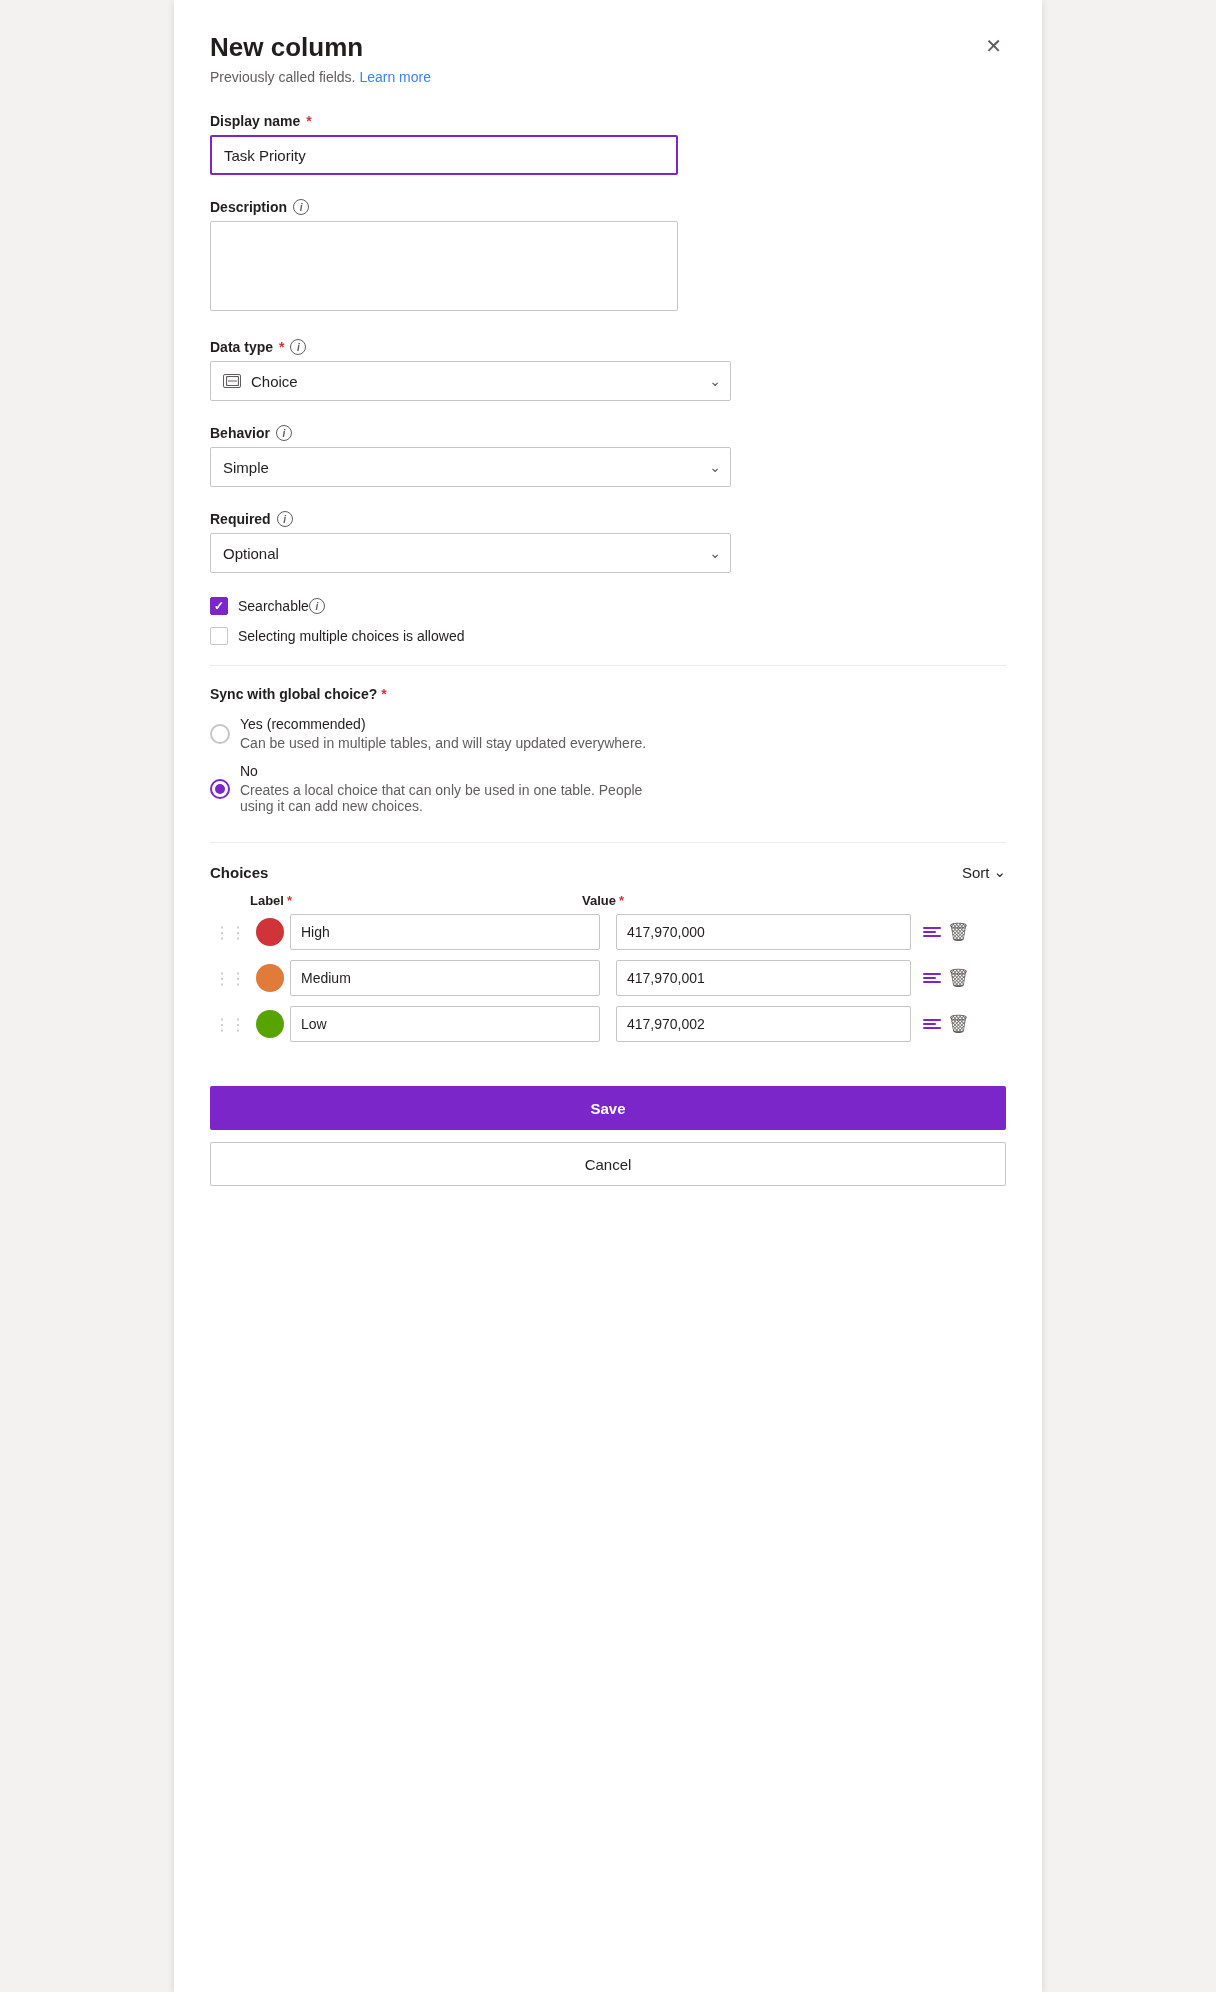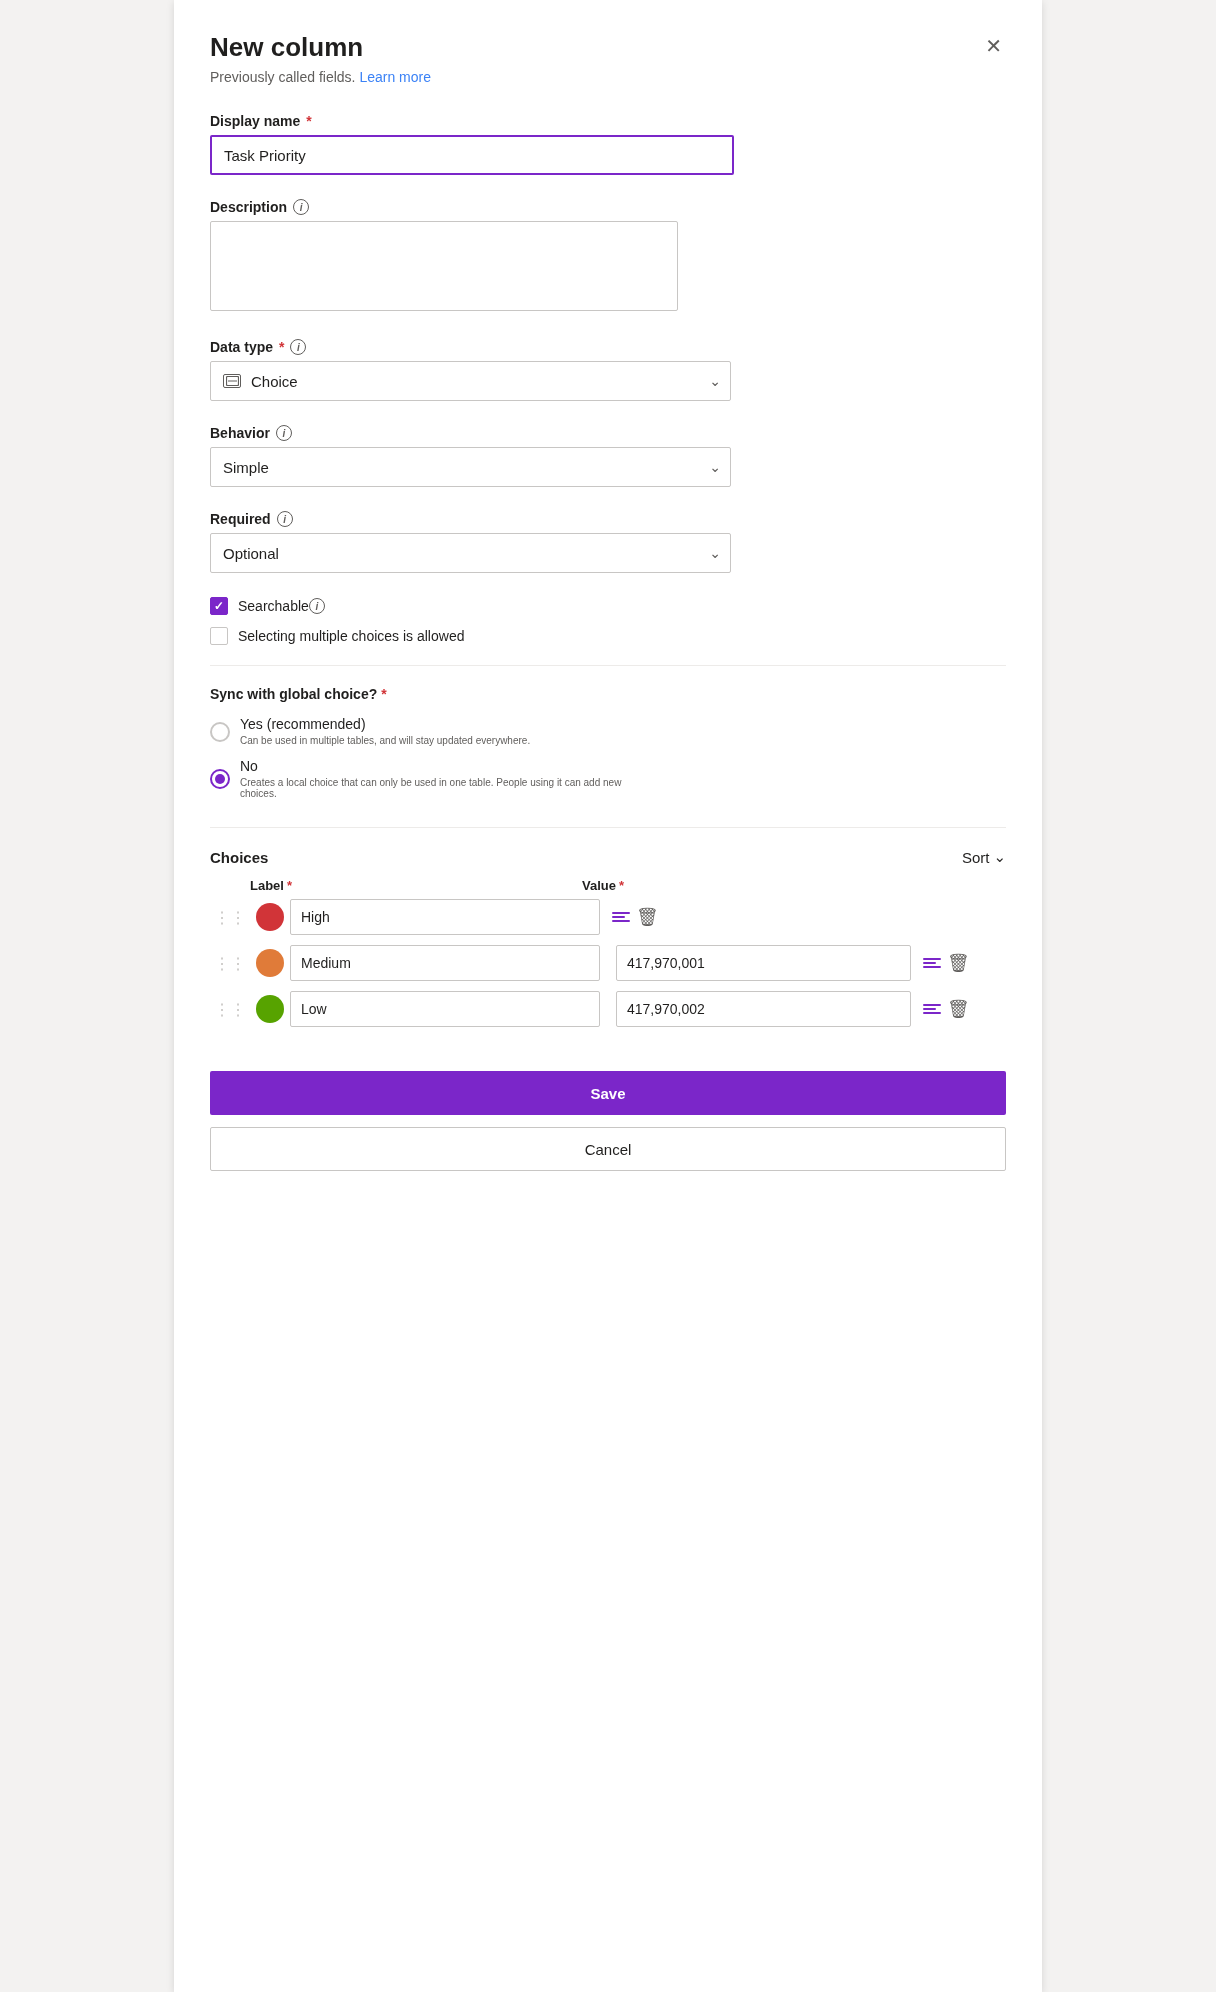--- a/index.html
+++ b/index.html
@@ -70,21 +70,21 @@
       display: inline-flex;
       align-items: center;
       justify-content: center;
       font-size: 10px;
       color: #605e5c;
       font-style: italic;
       font-weight: 700;
       cursor: help;
     }
     .text-input {
-      width: 524px;
+      width: 468px;
       height: 40px;
       border: 2px solid #7b26c9;
       border-radius: 2px;
       padding: 0 12px;
       font-size: 15px;
       color: #201f1e;
       outline: none;
       font-family: inherit;
     }
     .textarea-input {
@@ -217,21 +217,21 @@
     .radio-content {
       display: flex;
       flex-direction: column;
     }
     .radio-label {
       font-size: 14px;
       color: #201f1e;
       font-weight: 400;
     }
     .radio-description {
-      font-size: 10px;
+      font-size: 14px;
       color: #605e5c;
       margin-top: 3px;
       max-width: 420px;
     }
     .choices-section {
       margin-top: 8px;
     }
     .choices-header {
       display: flex;
       justify-content: space-between;
@@ -520,20 +520,21 @@
         <span class="required-star">*</span>
       </div>
     </div>
 
     <div id="choices-rows">
 
     <div class="choice-row">
       <span class="drag-handle">⋮⋮</span>
       <div class="color-swatch" style="background:#d13438;"></div>
       <input class="choice-input" type="text" value="High" style="">
+      <input class="value-input" type="text" value="417,970,000" style="">
       <div class="row-actions">
         <span class="adjust-icon" style="display:inline-flex;flex-direction:column;gap:2px;width:18px;cursor:pointer;">
           <span style="display:block;height:2px;background:#7b26c9;border-radius:1px;width:100%;"></span>
           <span style="display:block;height:2px;background:#7b26c9;border-radius:1px;width:70%;"></span>
           <span style="display:block;height:2px;background:#7b26c9;border-radius:1px;width:100%;"></span>
         </span>
         <span class="delete-icon">🗑</span>
       </div>
     </div>
         <div class="choice-row">

